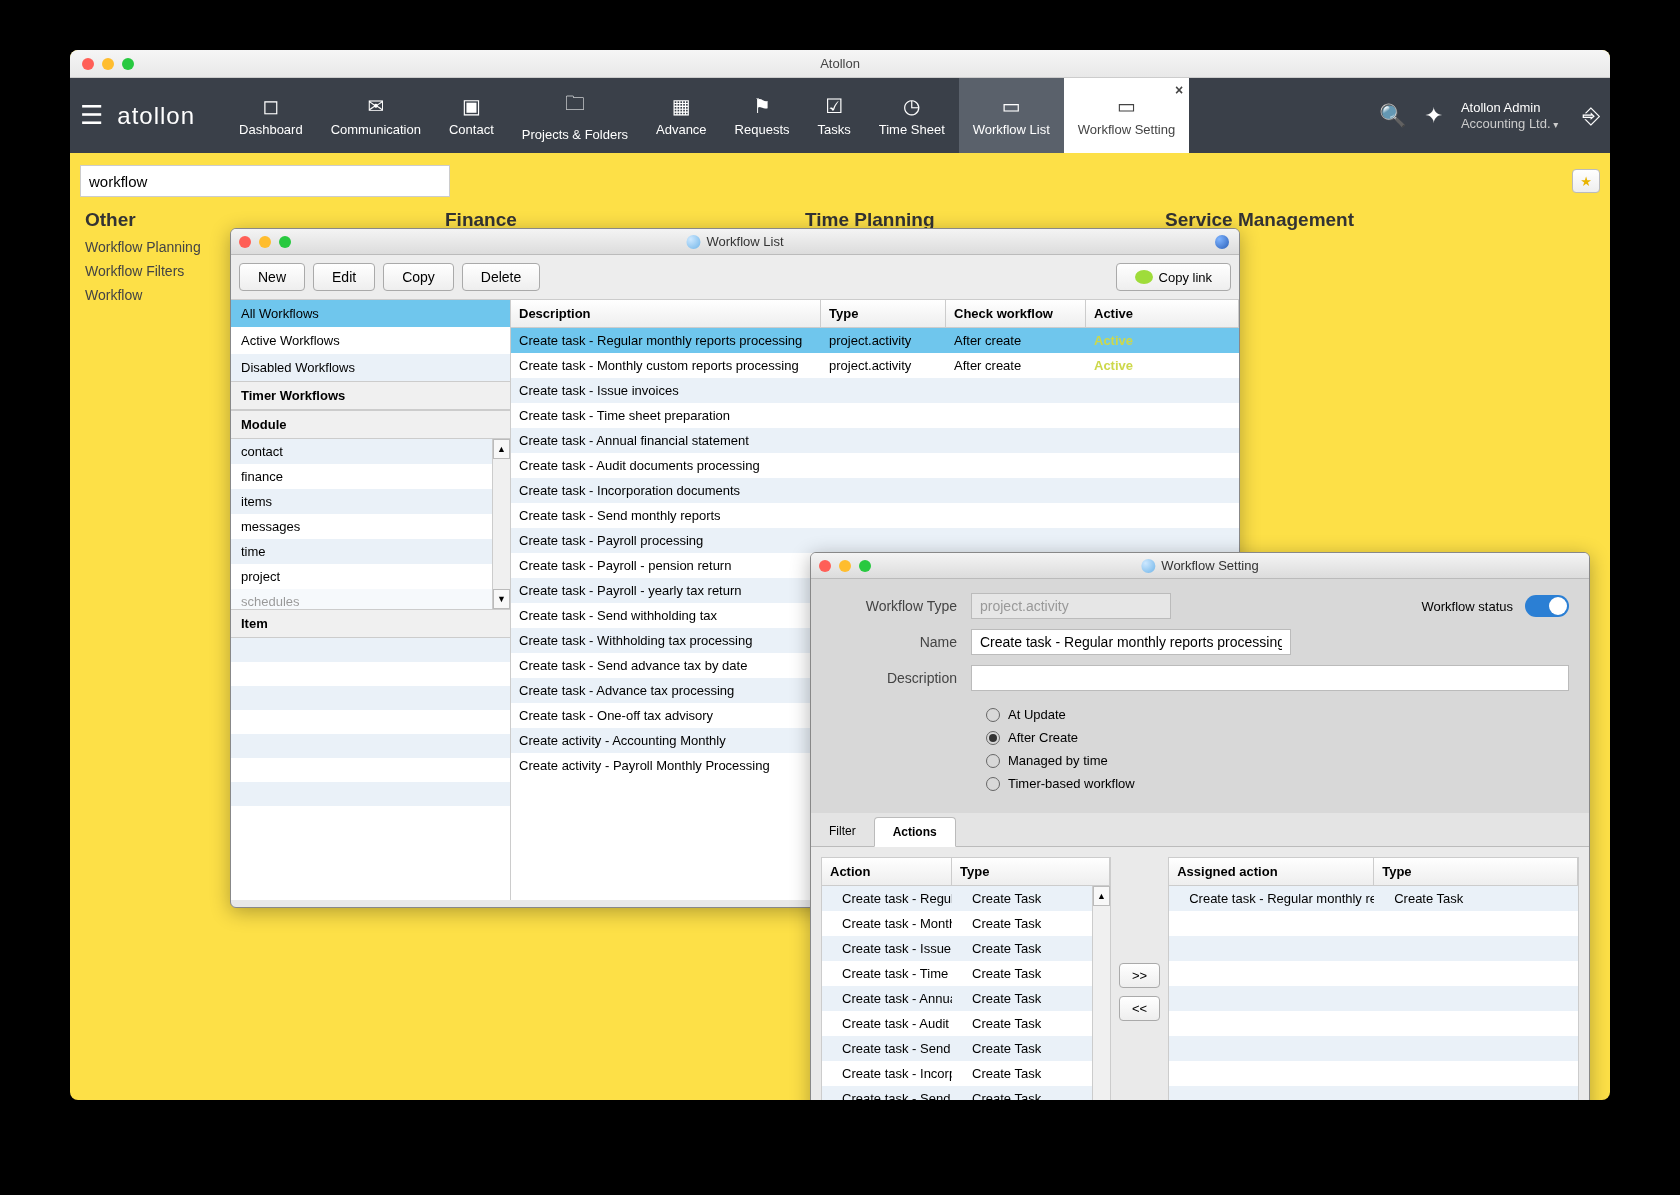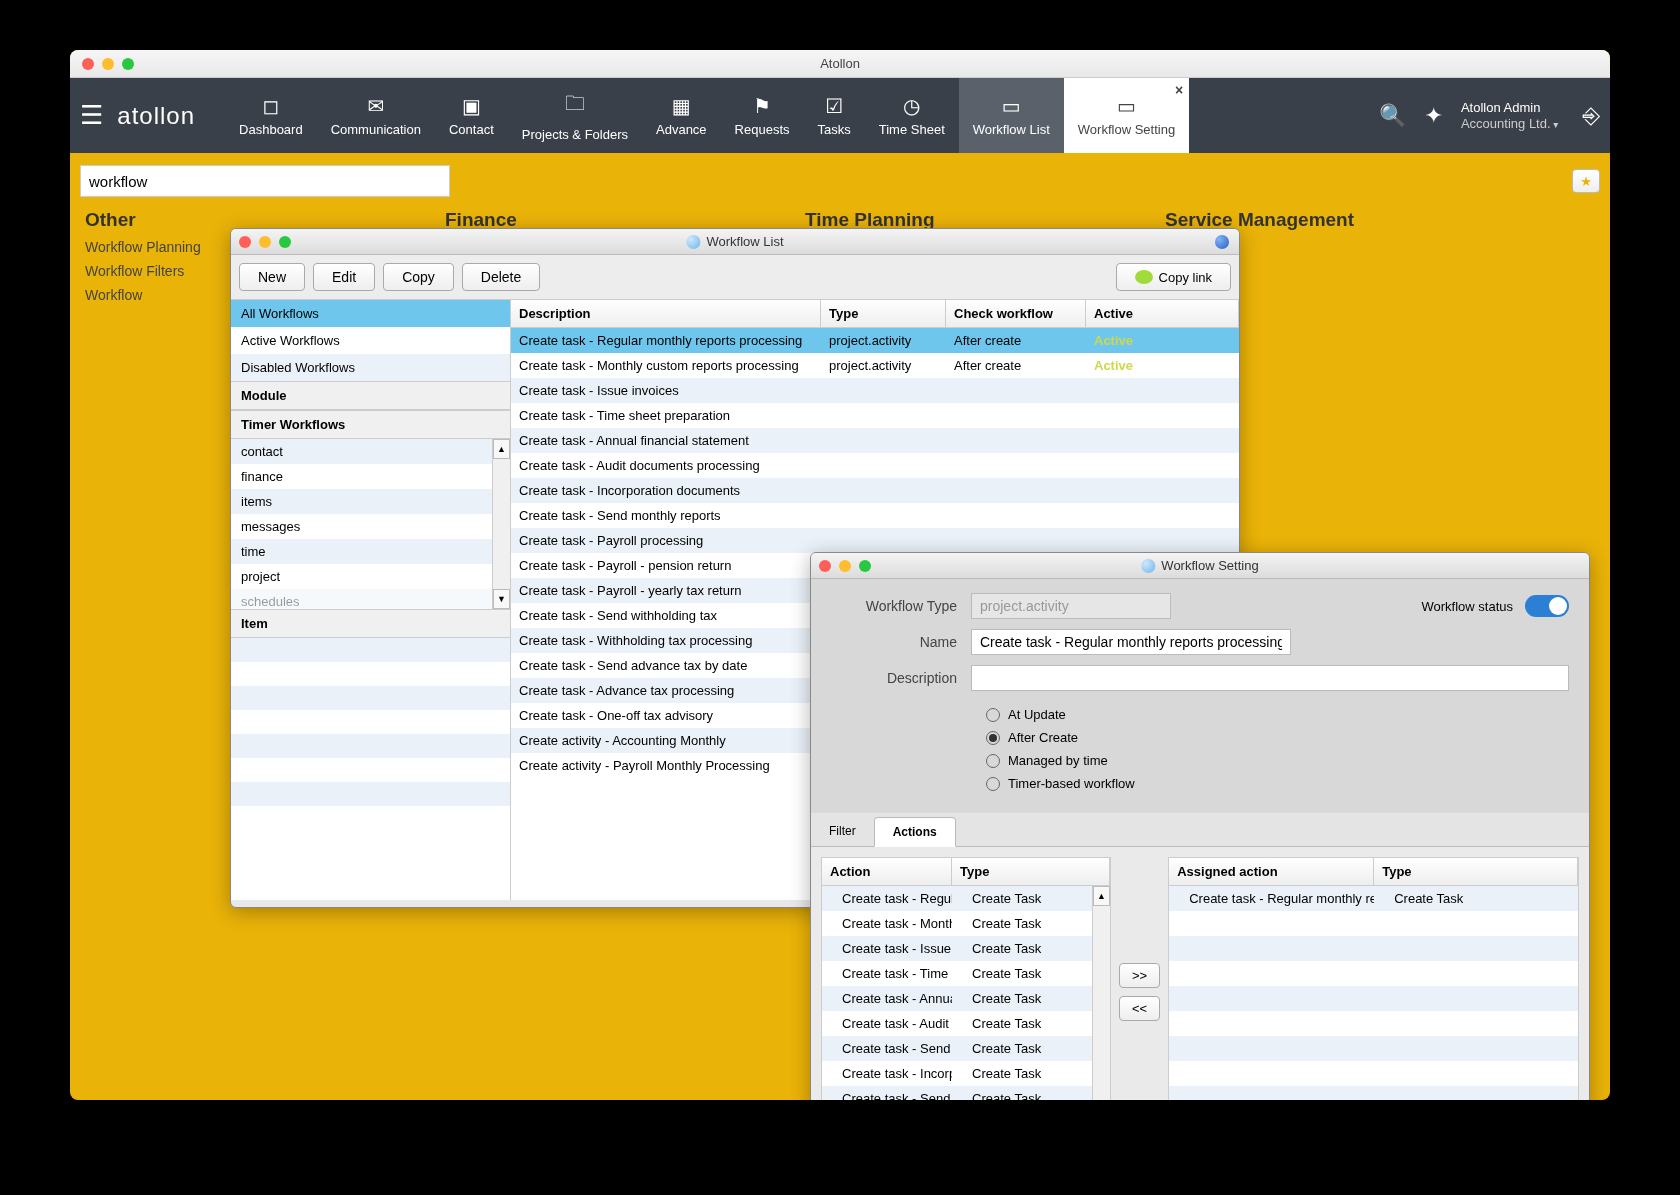--- a/index.html
+++ b/index.html
@@ -1,17 +1,17 @@
 <!DOCTYPE html>
 <html><head>
 <meta charset="utf-8">
 <style>
 *{box-sizing:border-box;margin:0;padding:0;font-family:-apple-system,BlinkMacSystemFont,"Segoe UI",Arial,sans-serif;font-size:13px;}
 body{background:#000;width:1680px;height:1195px;position:relative;overflow:hidden;}
-.mac-window{position:absolute;left:70px;top:50px;width:1540px;height:1050px;background:#eab308;border-radius:8px;overflow:hidden;box-shadow:0 10px 40px rgba(0,0,0,.5);}
+.mac-window{position:absolute;left:70px;top:50px;width:1540px;height:1050px;background:#fde047;border-radius:8px;overflow:hidden;box-shadow:0 10px 40px rgba(0,0,0,.5);}
 .title-bar{height:28px;background:linear-gradient(#f6f6f6,#e8e8e8);display:flex;align-items:center;position:relative;border-bottom:1px solid #ccc;}
 .traffic{display:flex;gap:8px;padding-left:12px;}
 .dot{width:12px;height:12px;border-radius:50%;}
 .dot.red{background:#ff5f57;}
 .dot.yellow{background:#ffbd2e;}
 .dot.green{background:#28c940;}
 .title-text{position:absolute;left:50%;transform:translateX(-50%);color:#444;font-size:13px;}
 .top-nav{height:75px;background:#3a4049;display:flex;align-items:center;color:#fff;padding:0 10px;}
 .hamburger{font-size:26px;margin-right:14px;cursor:pointer;color:#fff;}
 .brand{font-size:24px;font-weight:300;letter-spacing:1px;margin-right:30px;color:#fff;}
@@ -212,22 +212,22 @@
         <button class="btn btn-green-ico">
             <span class="green-pill"></span>
             <span>Copy link</span>
           </button>
       </div>
       <div class="wl-body">
         <div class="wl-left">
           <div class="group-item selected">All Workflows</div>
           <div class="group-item">Active Workflows</div>
           <div class="group-item alt">Disabled Workflows</div>
+          <div class="section-header">Timer Workflows</div>
           <div class="section-header">Module</div>
-          <div class="section-header">Timer Workflows</div>
           <div class="module-list" style="height:170px;overflow:hidden;">
             <div class="mrow">contact</div>
             <div class="mrow">finance</div>
             <div class="mrow">items</div>
             <div class="mrow">messages</div>
             <div class="mrow">time</div>
             <div class="mrow">project</div>
             <div class="mrow" style="opacity:.4">schedules</div>
             <div class="scroll-track">
                 <div class="scroll-thumb">▲</div>

